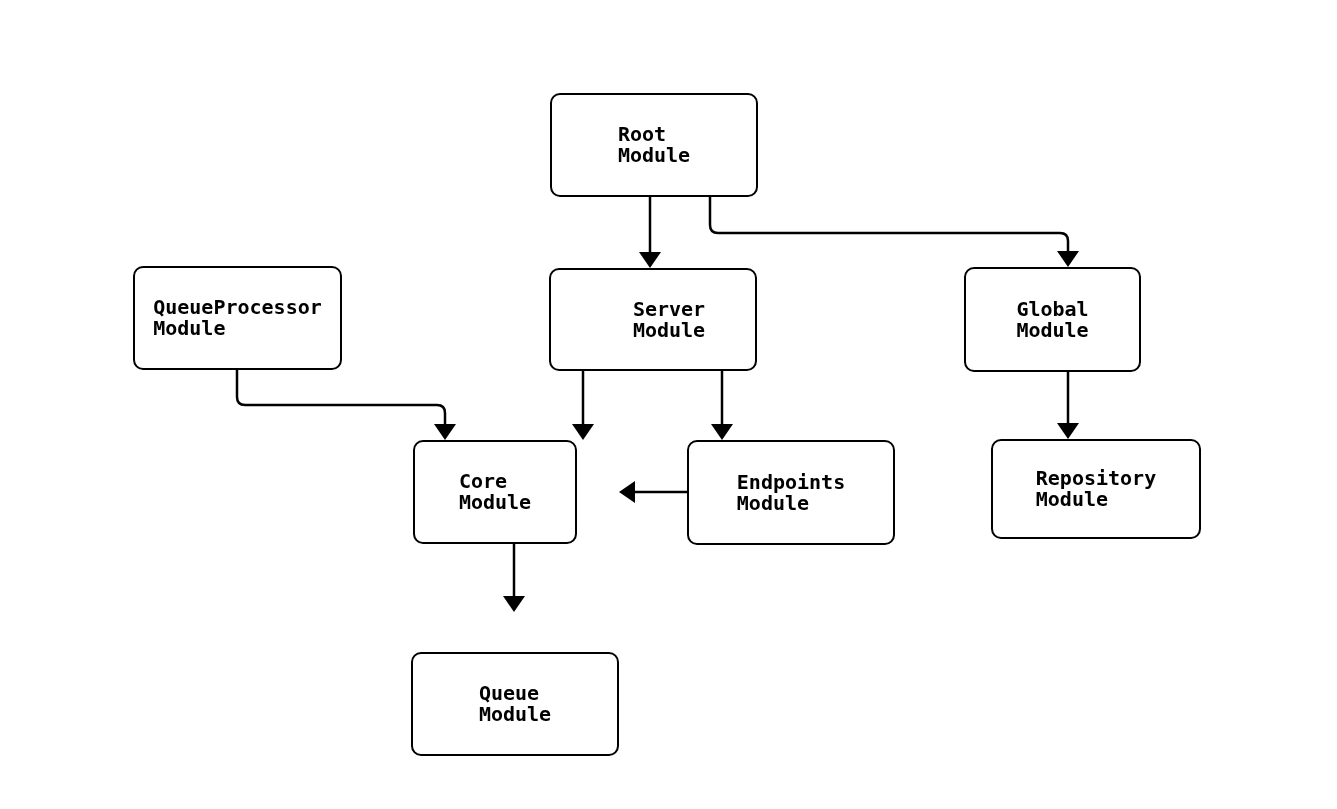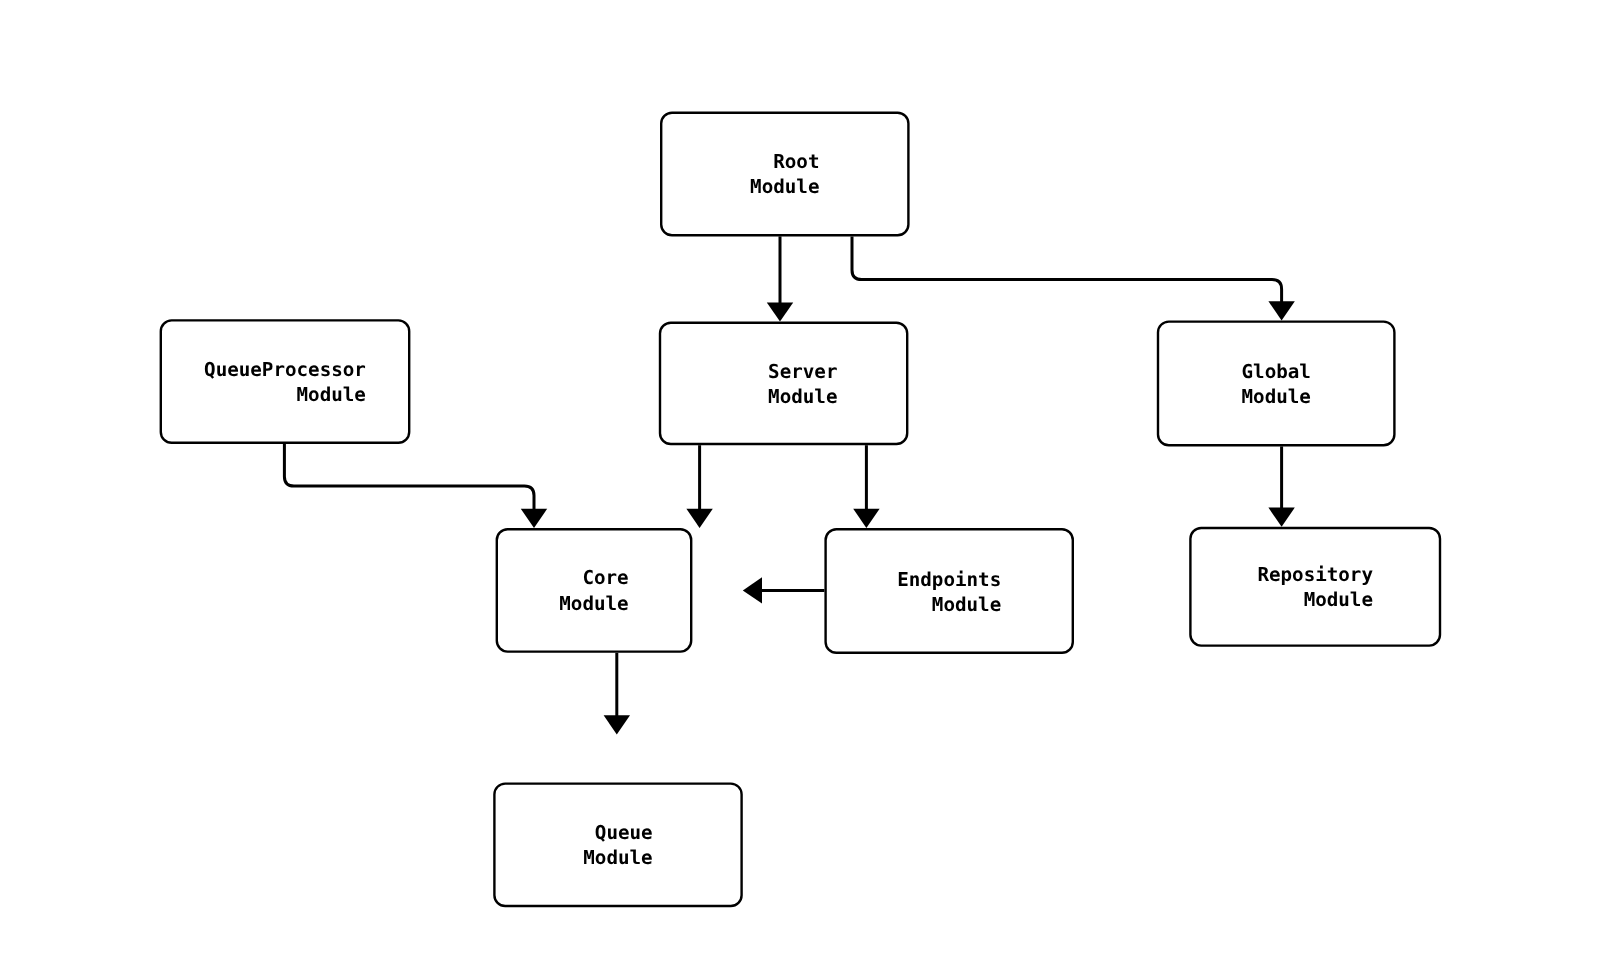--- a/index.html
+++ b/index.html
@@ -36,25 +36,25 @@
     position: absolute;
     box-sizing: border-box;
     background: #ffffff;
     border: 2.5px solid #000000;
     border-radius: 10px;
     display: flex;
     align-items: center;
     justify-content: center;
   }
   .node-label {
-    font-size: 16px;
+    font-size: 20px;
     font-weight: bold;
     line-height: 21px;
     color: #000000;
-    text-align: right;
+    text-align: left;
     white-space: pre-line;
   }
 </style>
 </head>
 <body>
 
 <div class="canvas">
 
   <svg class="edges" viewBox="0 0 1337 809" xmlns="http://www.w3.org/2000/svg">
 
@@ -107,21 +107,21 @@
   <div class="node" style="left:133px; top:266px; width:209px; height:104px;">
     <span class="node-label">QueueProcessor
 Module</span>
   </div>
 
   <div class="node" style="left:549px; top:268px; width:208px; height:103px;padding-left:32px;">
     <span class="node-label">Server
 Module</span>
   </div>
 
-  <div class="node" style="left:964px; top:267px; width:199px; height:105px;">
+  <div class="node" style="left:964px; top:267px; width:177px; height:105px;">
     <span class="node-label">Global
 Module</span>
   </div>
 
   <div class="node" style="left:413px; top:440px; width:164px; height:104px;">
     <span class="node-label">Core
 Module</span>
   </div>
 
   <div class="node" style="left:687px; top:440px; width:208px; height:105px;">

